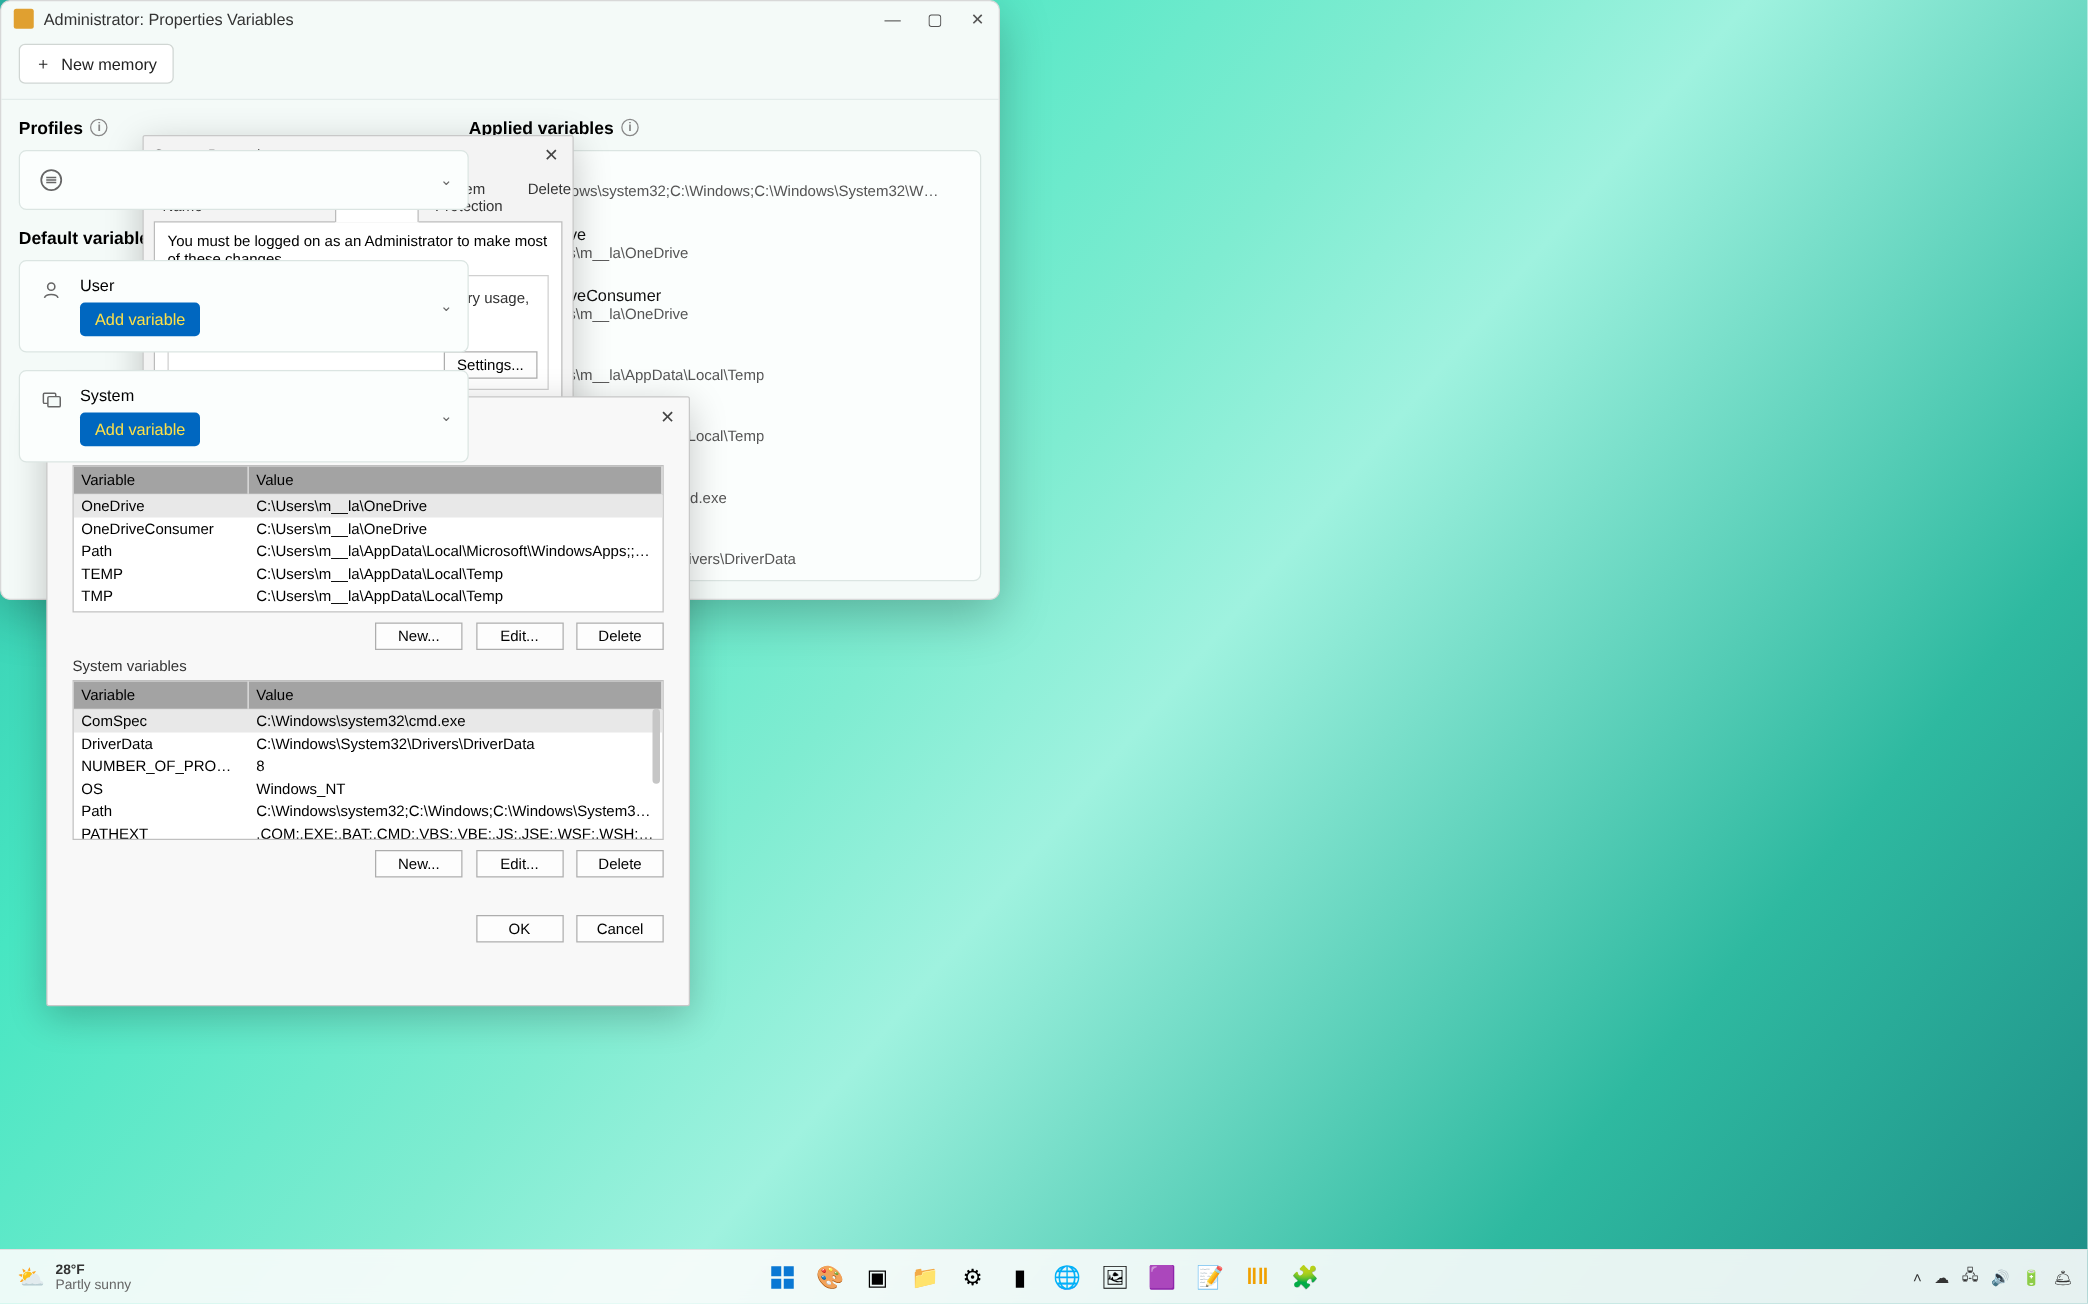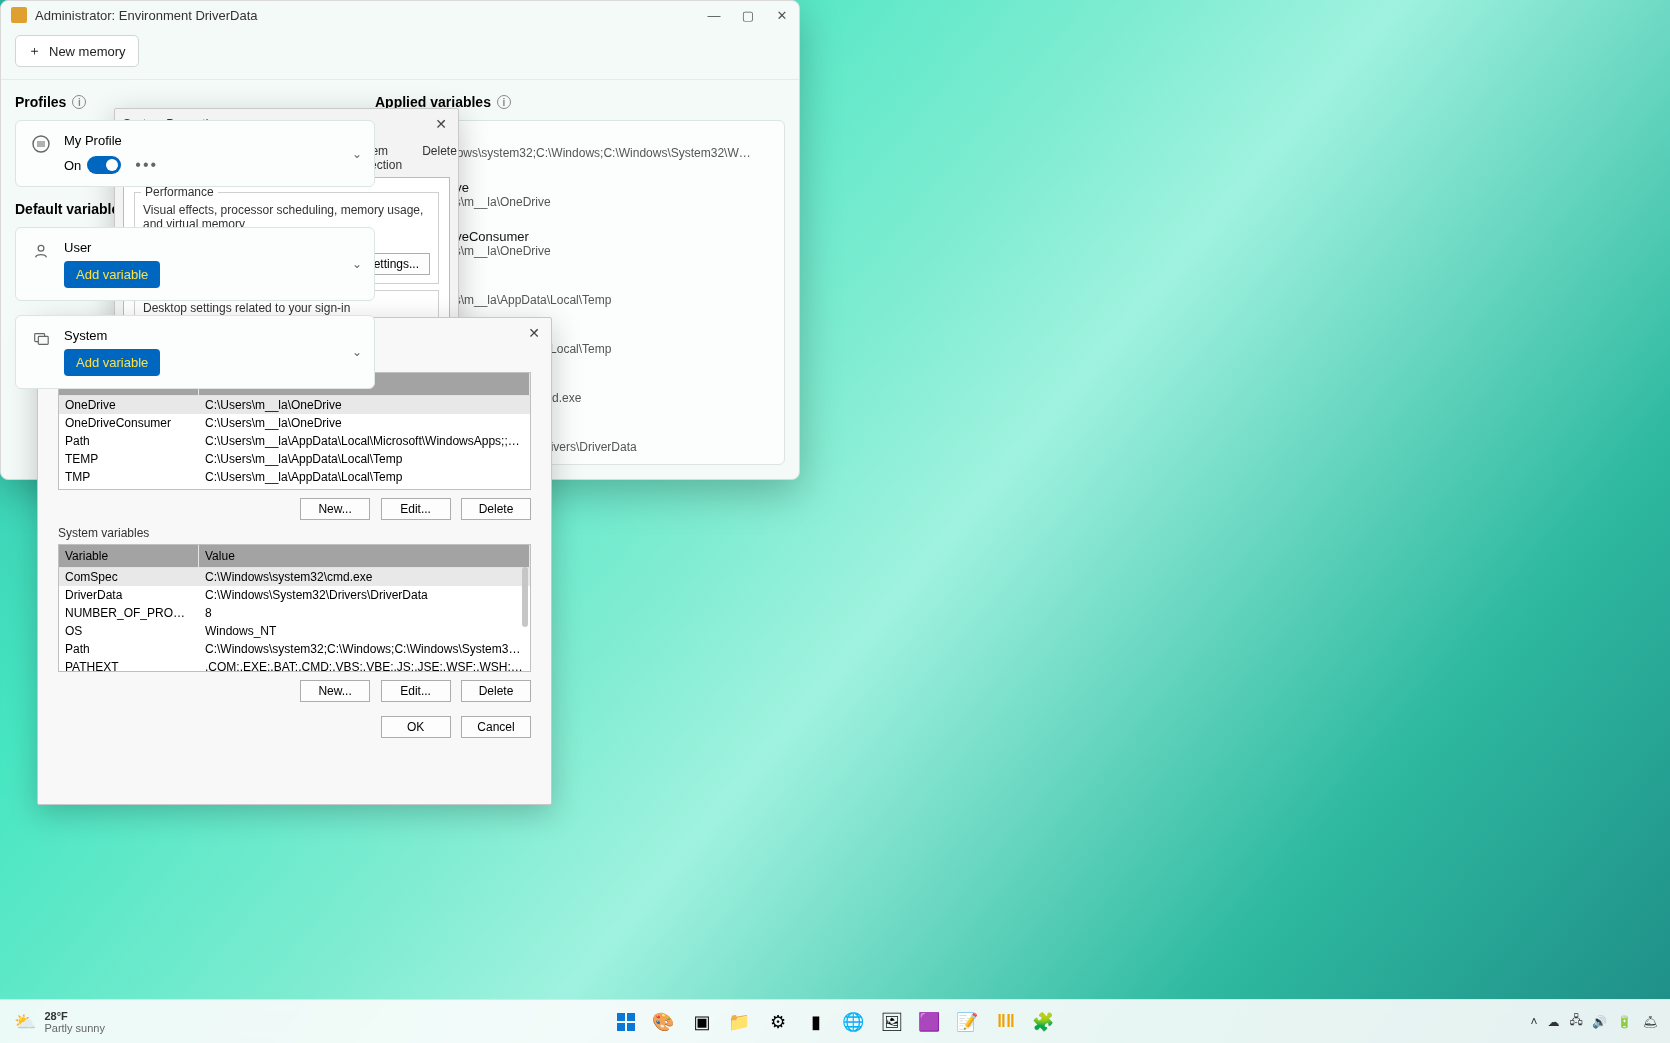--- a/index.html
+++ b/index.html
@@ -123,20 +123,21 @@
     <span class="close-x">✕</span>
   </div>
   <div class="tabs" id="sptabs">
       <span class="tab">Computer Name</span>
       <span class="tab">Hardware</span>
       <span class="tab active">Advanced</span>
       <span class="tab">System Protection</span>
       <span class="tab">Delete</span>
     </div>
   <div class="body">
+    <div style="margin-bottom:6px;">You must be logged on as an Administrator to make most of these changes.</div>
     <div class="group">
       <span class="legend">Performance</span>
       <div class="desc">Visual effects, processor scheduling, memory usage, and virtual memory</div>
       <div style="text-align:right;margin-top:22px;">
         <span class="btn-s">Settings...</span>
       </div>
     </div>
     <div class="group">
       <span class="legend">User Profiles</span>
       <div class="desc">Desktop settings related to your sign-in</div>
@@ -215,30 +216,30 @@
           <div class="col-val">.COM;.EXE;.BAT;.CMD;.VBS;.VBE;.JS;.JSE;.WSF;.WSH;.MSC</div>
         </div>
       </div>
     <div style="position:absolute;right:2px;top:22px;width:6px;height:60px;background:#c6c6c6;border-radius:3px;"></div>
   </div>
   <div class="btnrow">
     <span class="btn-s">New...</span>
     <span class="btn-s">Edit...</span>
     <span class="btn-s">Delete</span>
   </div>
-  <div class="btnrow" style="margin-top:14px;">
+  <div class="btnrow" style="margin-top:30px;">
     <span class="btn-s">OK</span>
     <span class="btn-s">Cancel</span>
   </div>
 </div>
 
 <div id="evmod">
   <div class="titlebar">
     <span class="icon"></span>
-    <span>Administrator: Environment DriverData</span>
+    <span>Administrator: Properties Variables</span>
     <div class="winbtns">
       <span>—</span>
       <span>▢</span>
       <span>✕</span>
     </div>
   </div>
   <div class="toolbar">
     <span class="pillbtn">
       <span>＋</span>
       <span>New memory</span>
@@ -250,28 +251,20 @@
         <span>Profiles</span>
         <span class="infoi">i</span>
       </div>
       <div class="card">
         <span class="cicon">
           <svg width="20" height="20" viewBox="0 0 20 20">
               <circle cx="10" cy="10" r="8" fill="none" stroke="#666" stroke-width="1.4"></circle>
               <path d="M6 8h8M6 10h8M6 12h8" stroke="#666" stroke-width="1.2"></path>
             </svg>
         </span>
-        <div style="flex:1">
-          <div class="cname">My Profile</div>
-          <div style="margin-top:8px;display:flex;align-items:center;">
-            <span style="font-size:13px;">On</span>
-            <span class="toggle"></span>
-            <span class="dots">•••</span>
-          </div>
-        </div>
         <span class="chev">⌄</span>
       </div>
 
       <div class="sech">
         <span>Default variables</span>
         <span class="infoi">i</span>
       </div>
       <div class="card">
         <span class="cicon">
           <svg width="18" height="18" viewBox="0 0 20 20">

